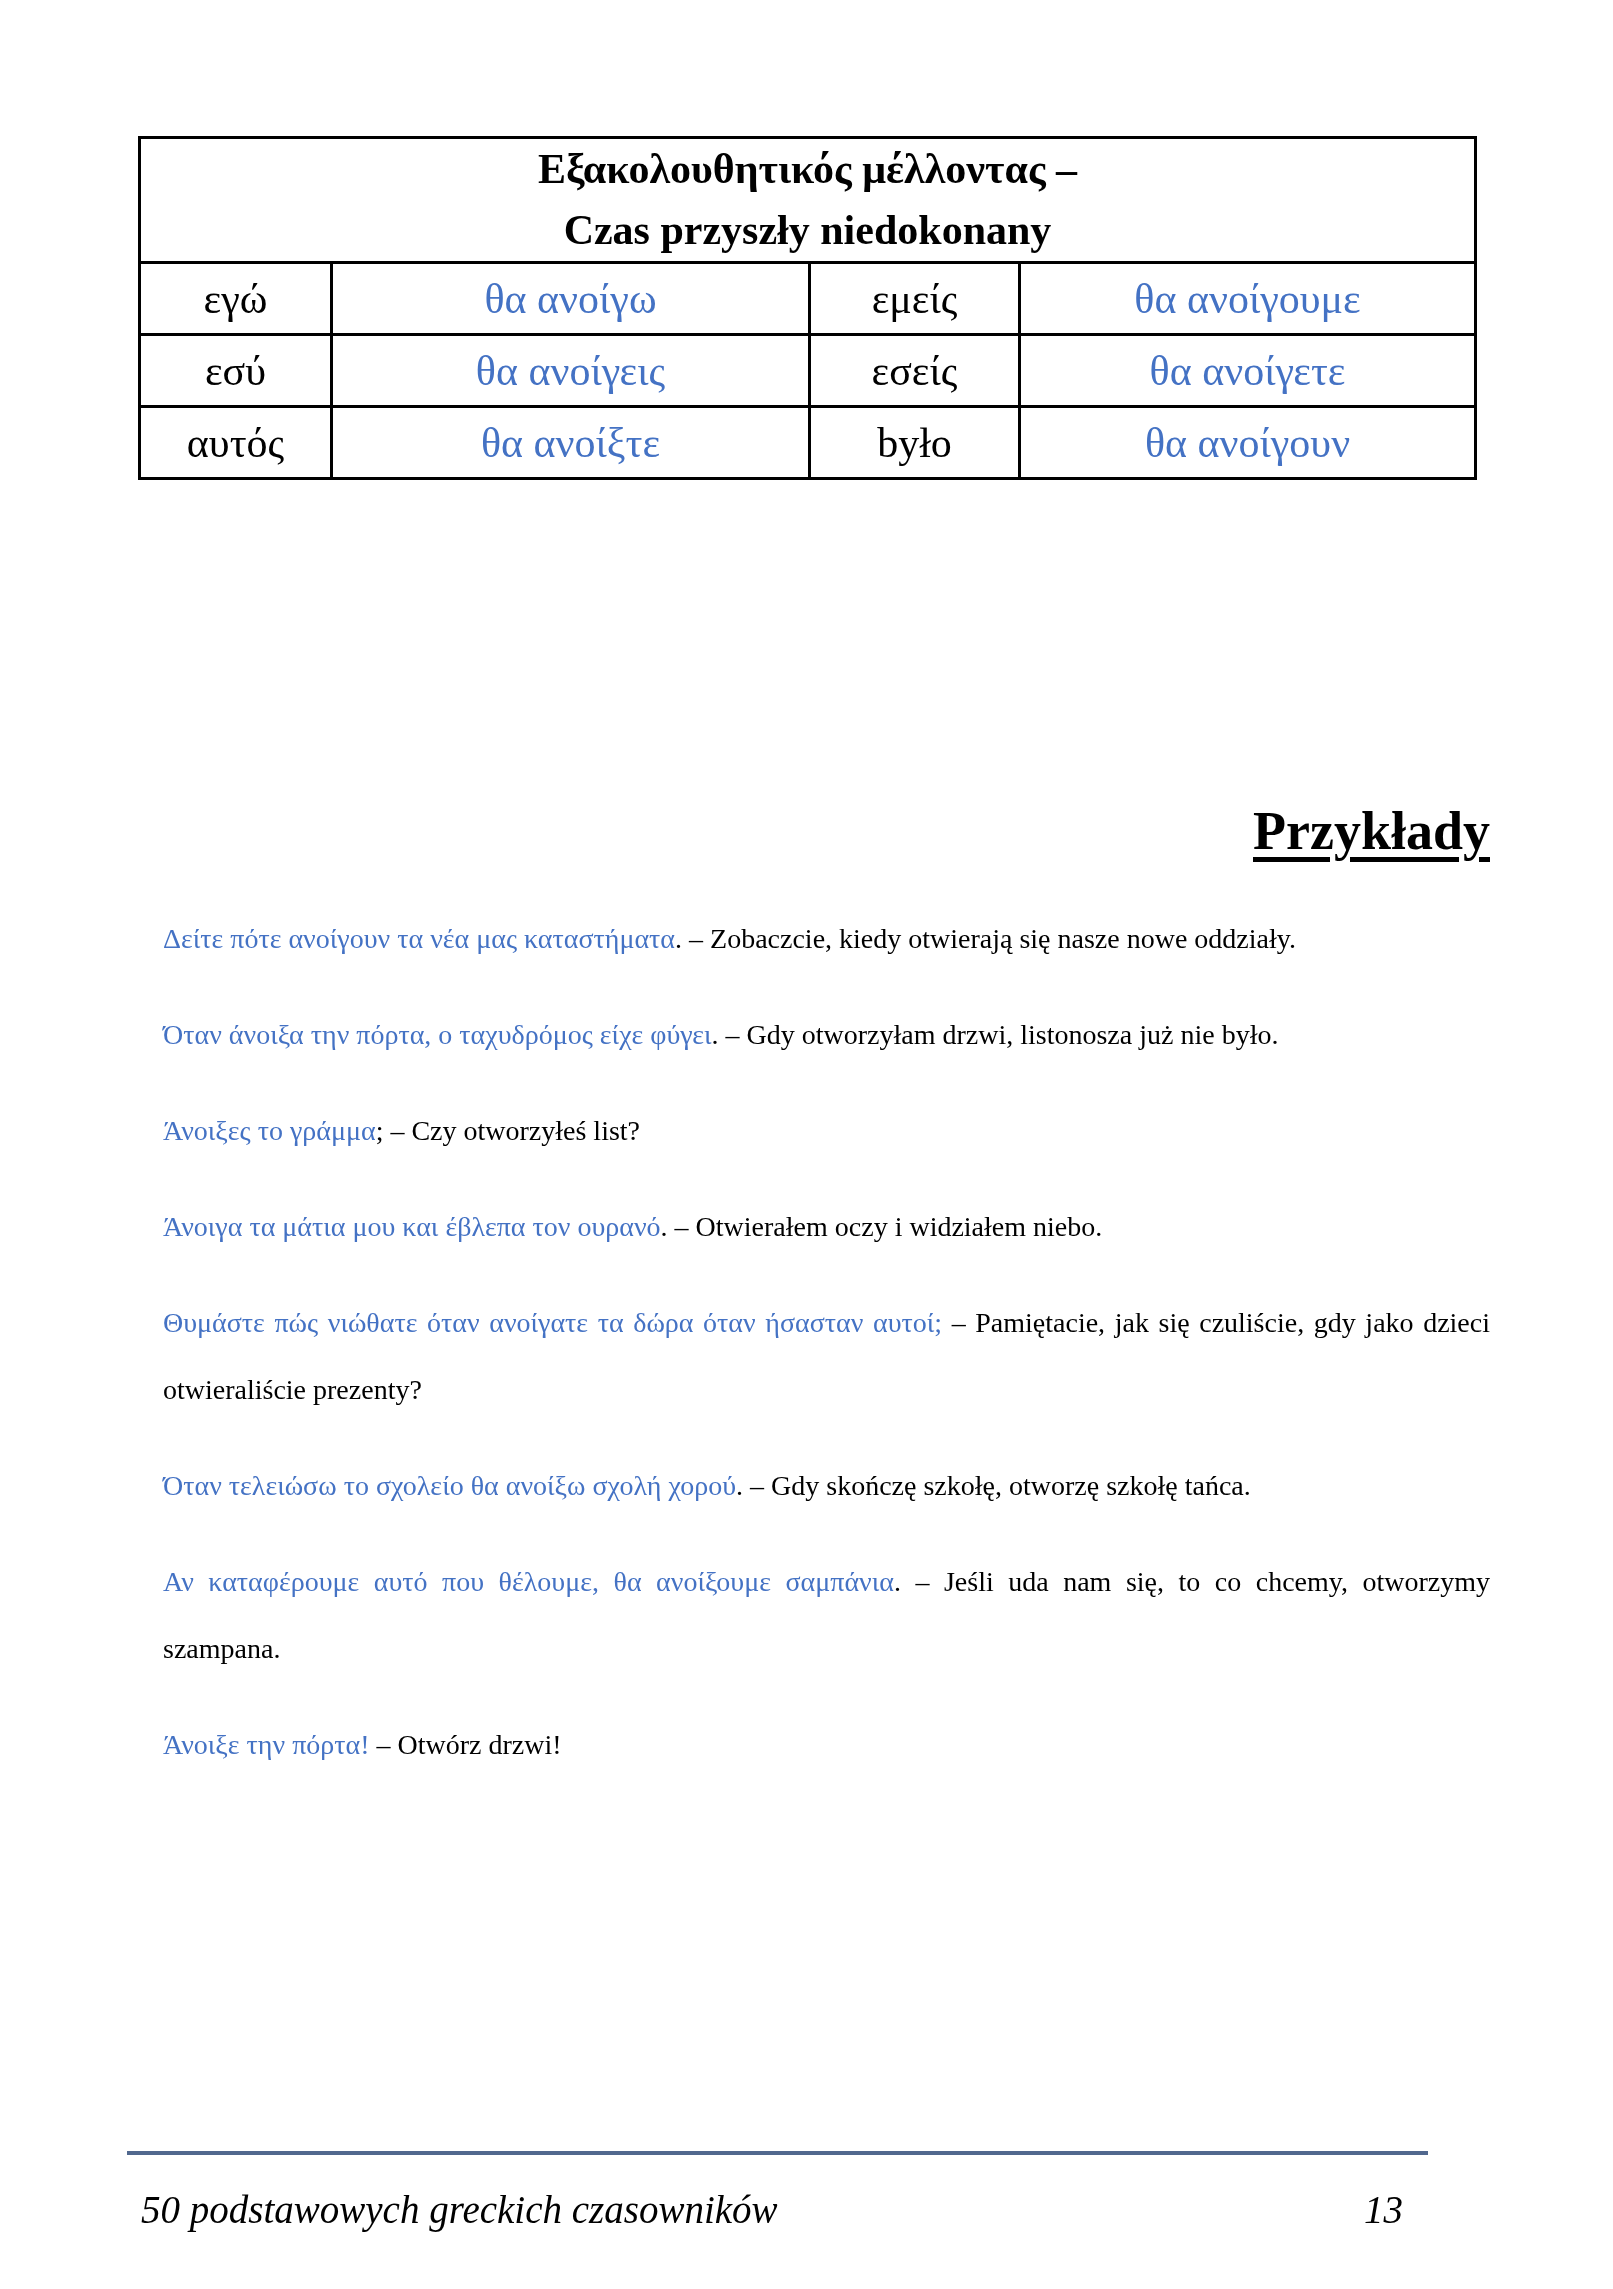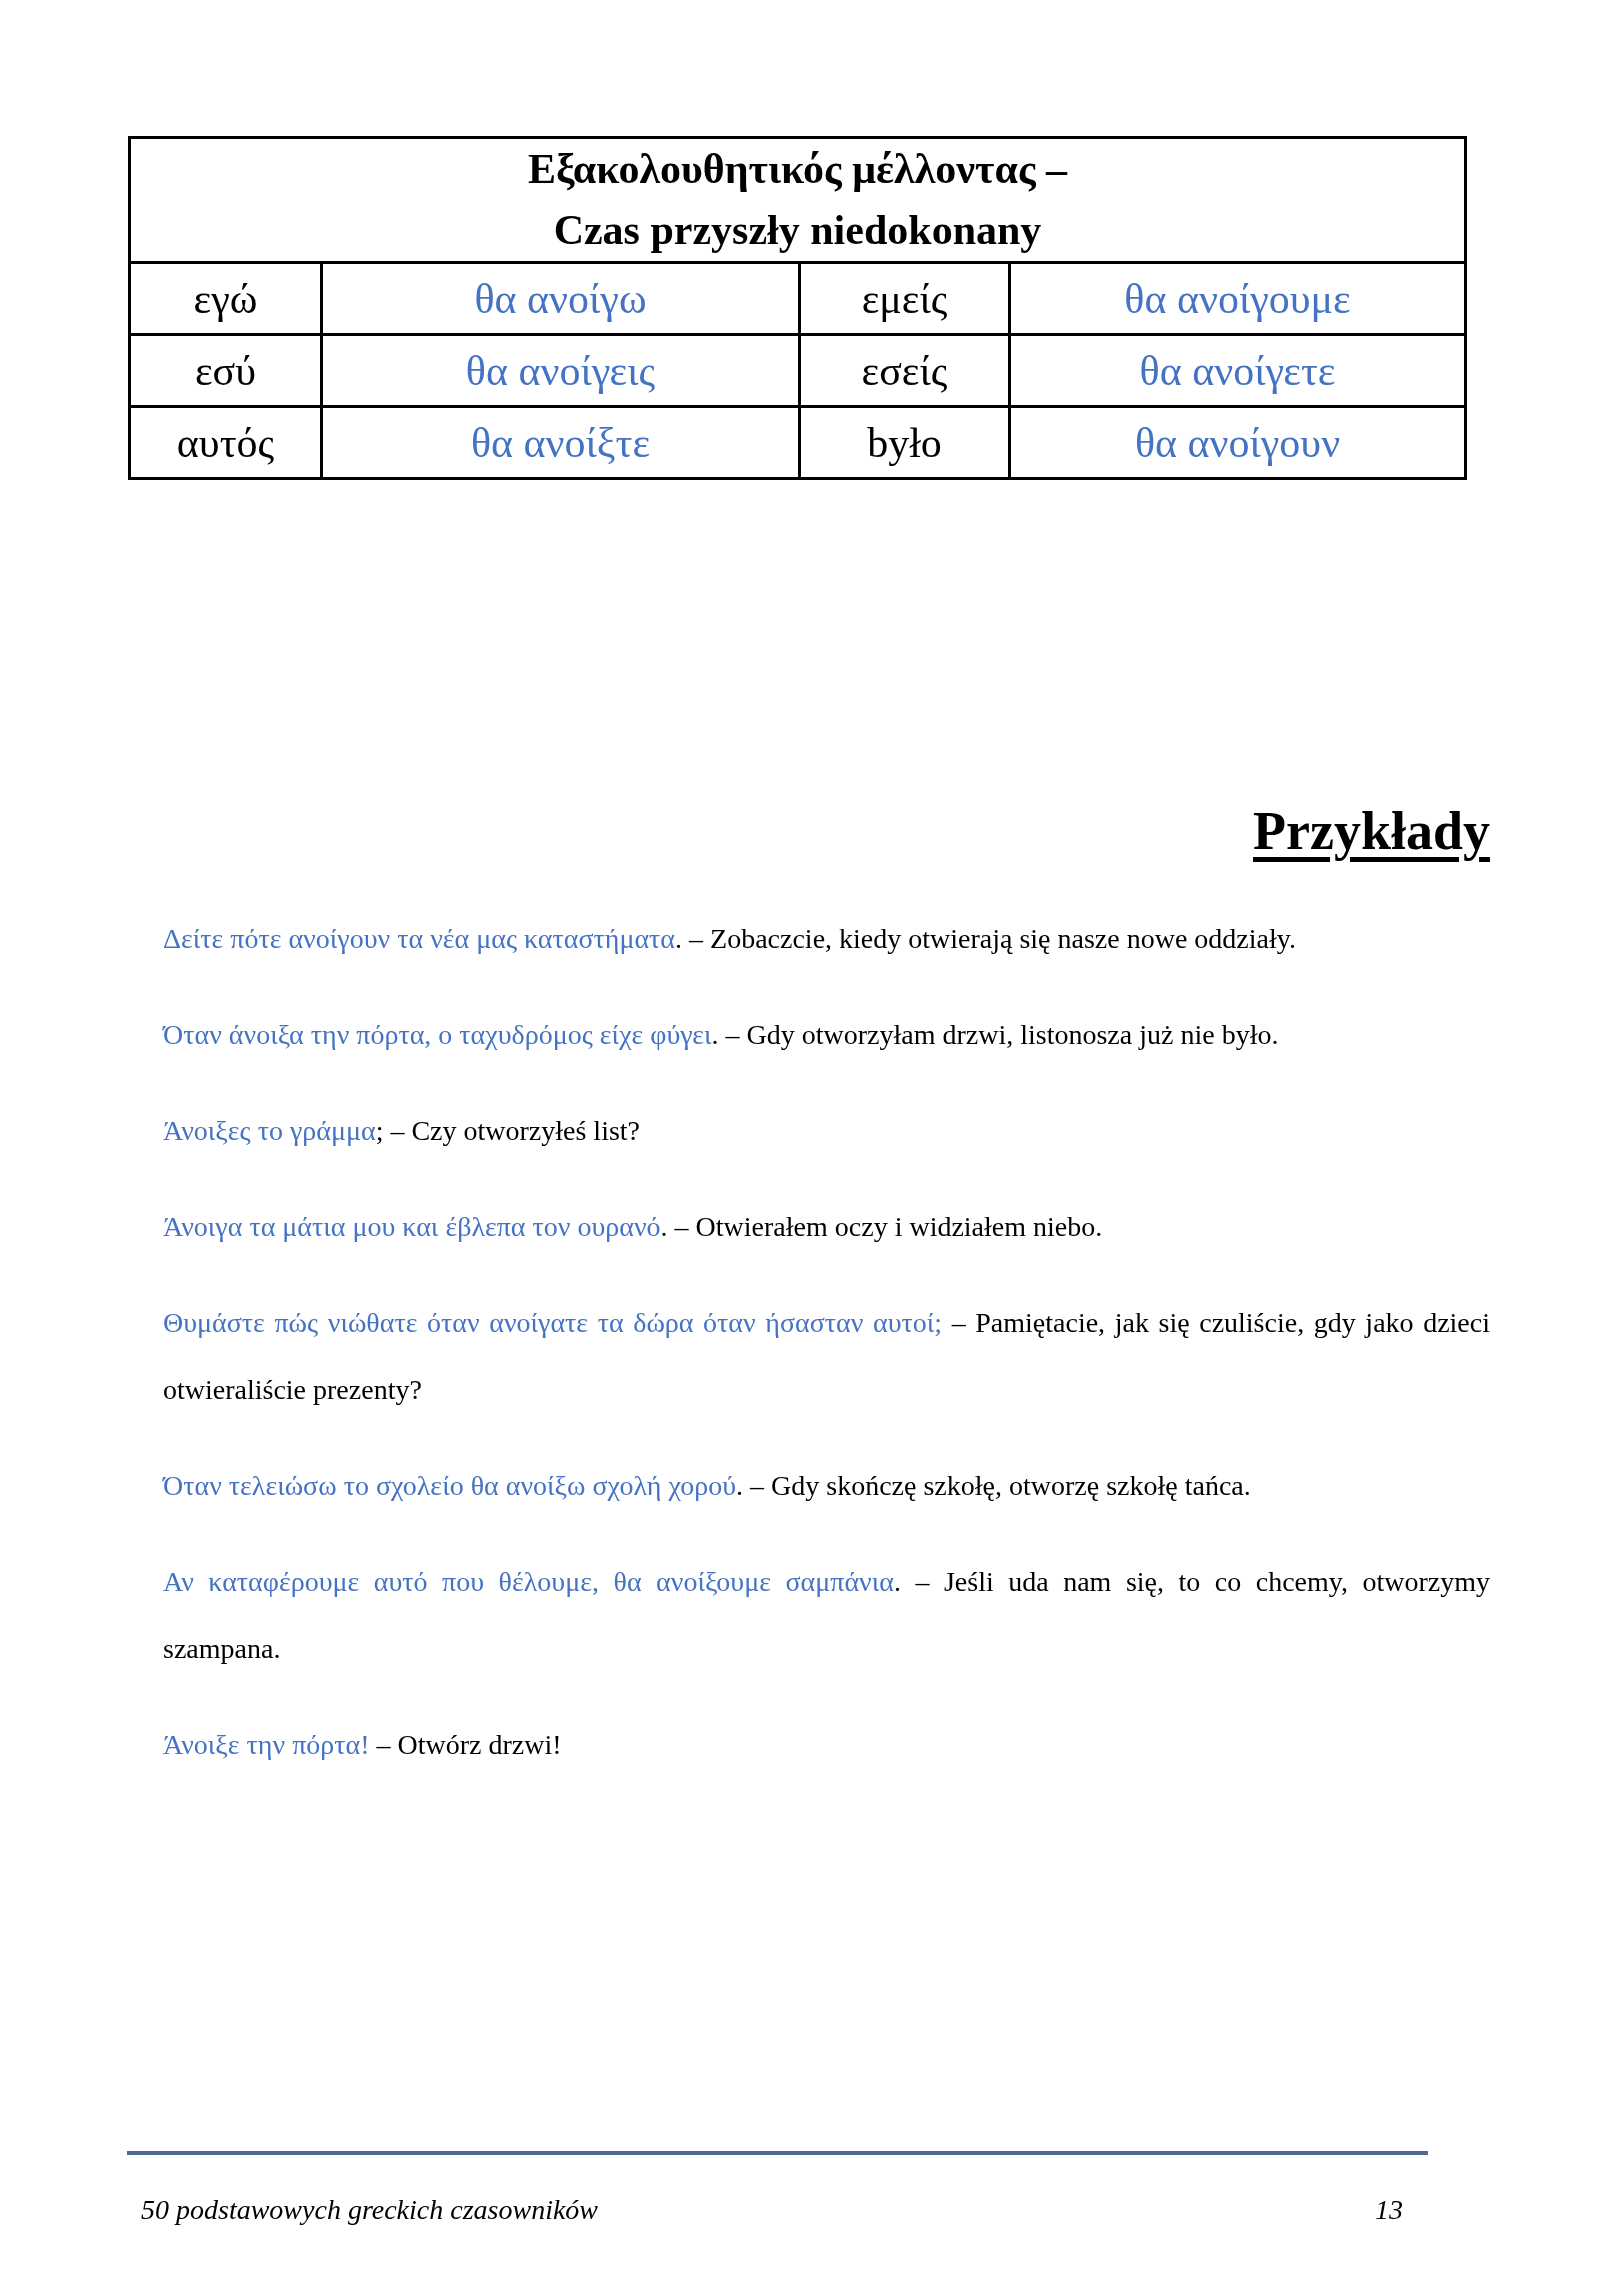--- a/index.html
+++ b/index.html
@@ -9,21 +9,21 @@
     margin:0 auto;
     background:#ffffff;
     font-family:"Liberation Serif","DejaVu Serif",serif;
     color:#000;
     overflow:hidden;
   }
 
   
   table.conj{
     position:absolute;
-    left:128px;
+    left:138px;
     width:1336px;
     border-collapse:collapse;
     table-layout:fixed;
   }
   table.conj td{
     border:3.7px solid #000;
     text-align:center;
     vertical-align:middle;
     padding:0 5.5px;
     font-size:42px;
@@ -73,21 +73,21 @@
     left:127px;top:2151px;
     width:1301px;height:3.7px;
     background:#51688e;
   }
   .footer-row{
     position:absolute;
     left:141px;top:2186px;
     width:1262px;
     display:flex;
     justify-content:space-between;
-    font-size:28px;
+    font-size:39px;
     font-style:italic;
     line-height:48px;
   }
 </style>
 </head>
 <body>
 
 <div class="page">
 
   <table class="conj t-future">

